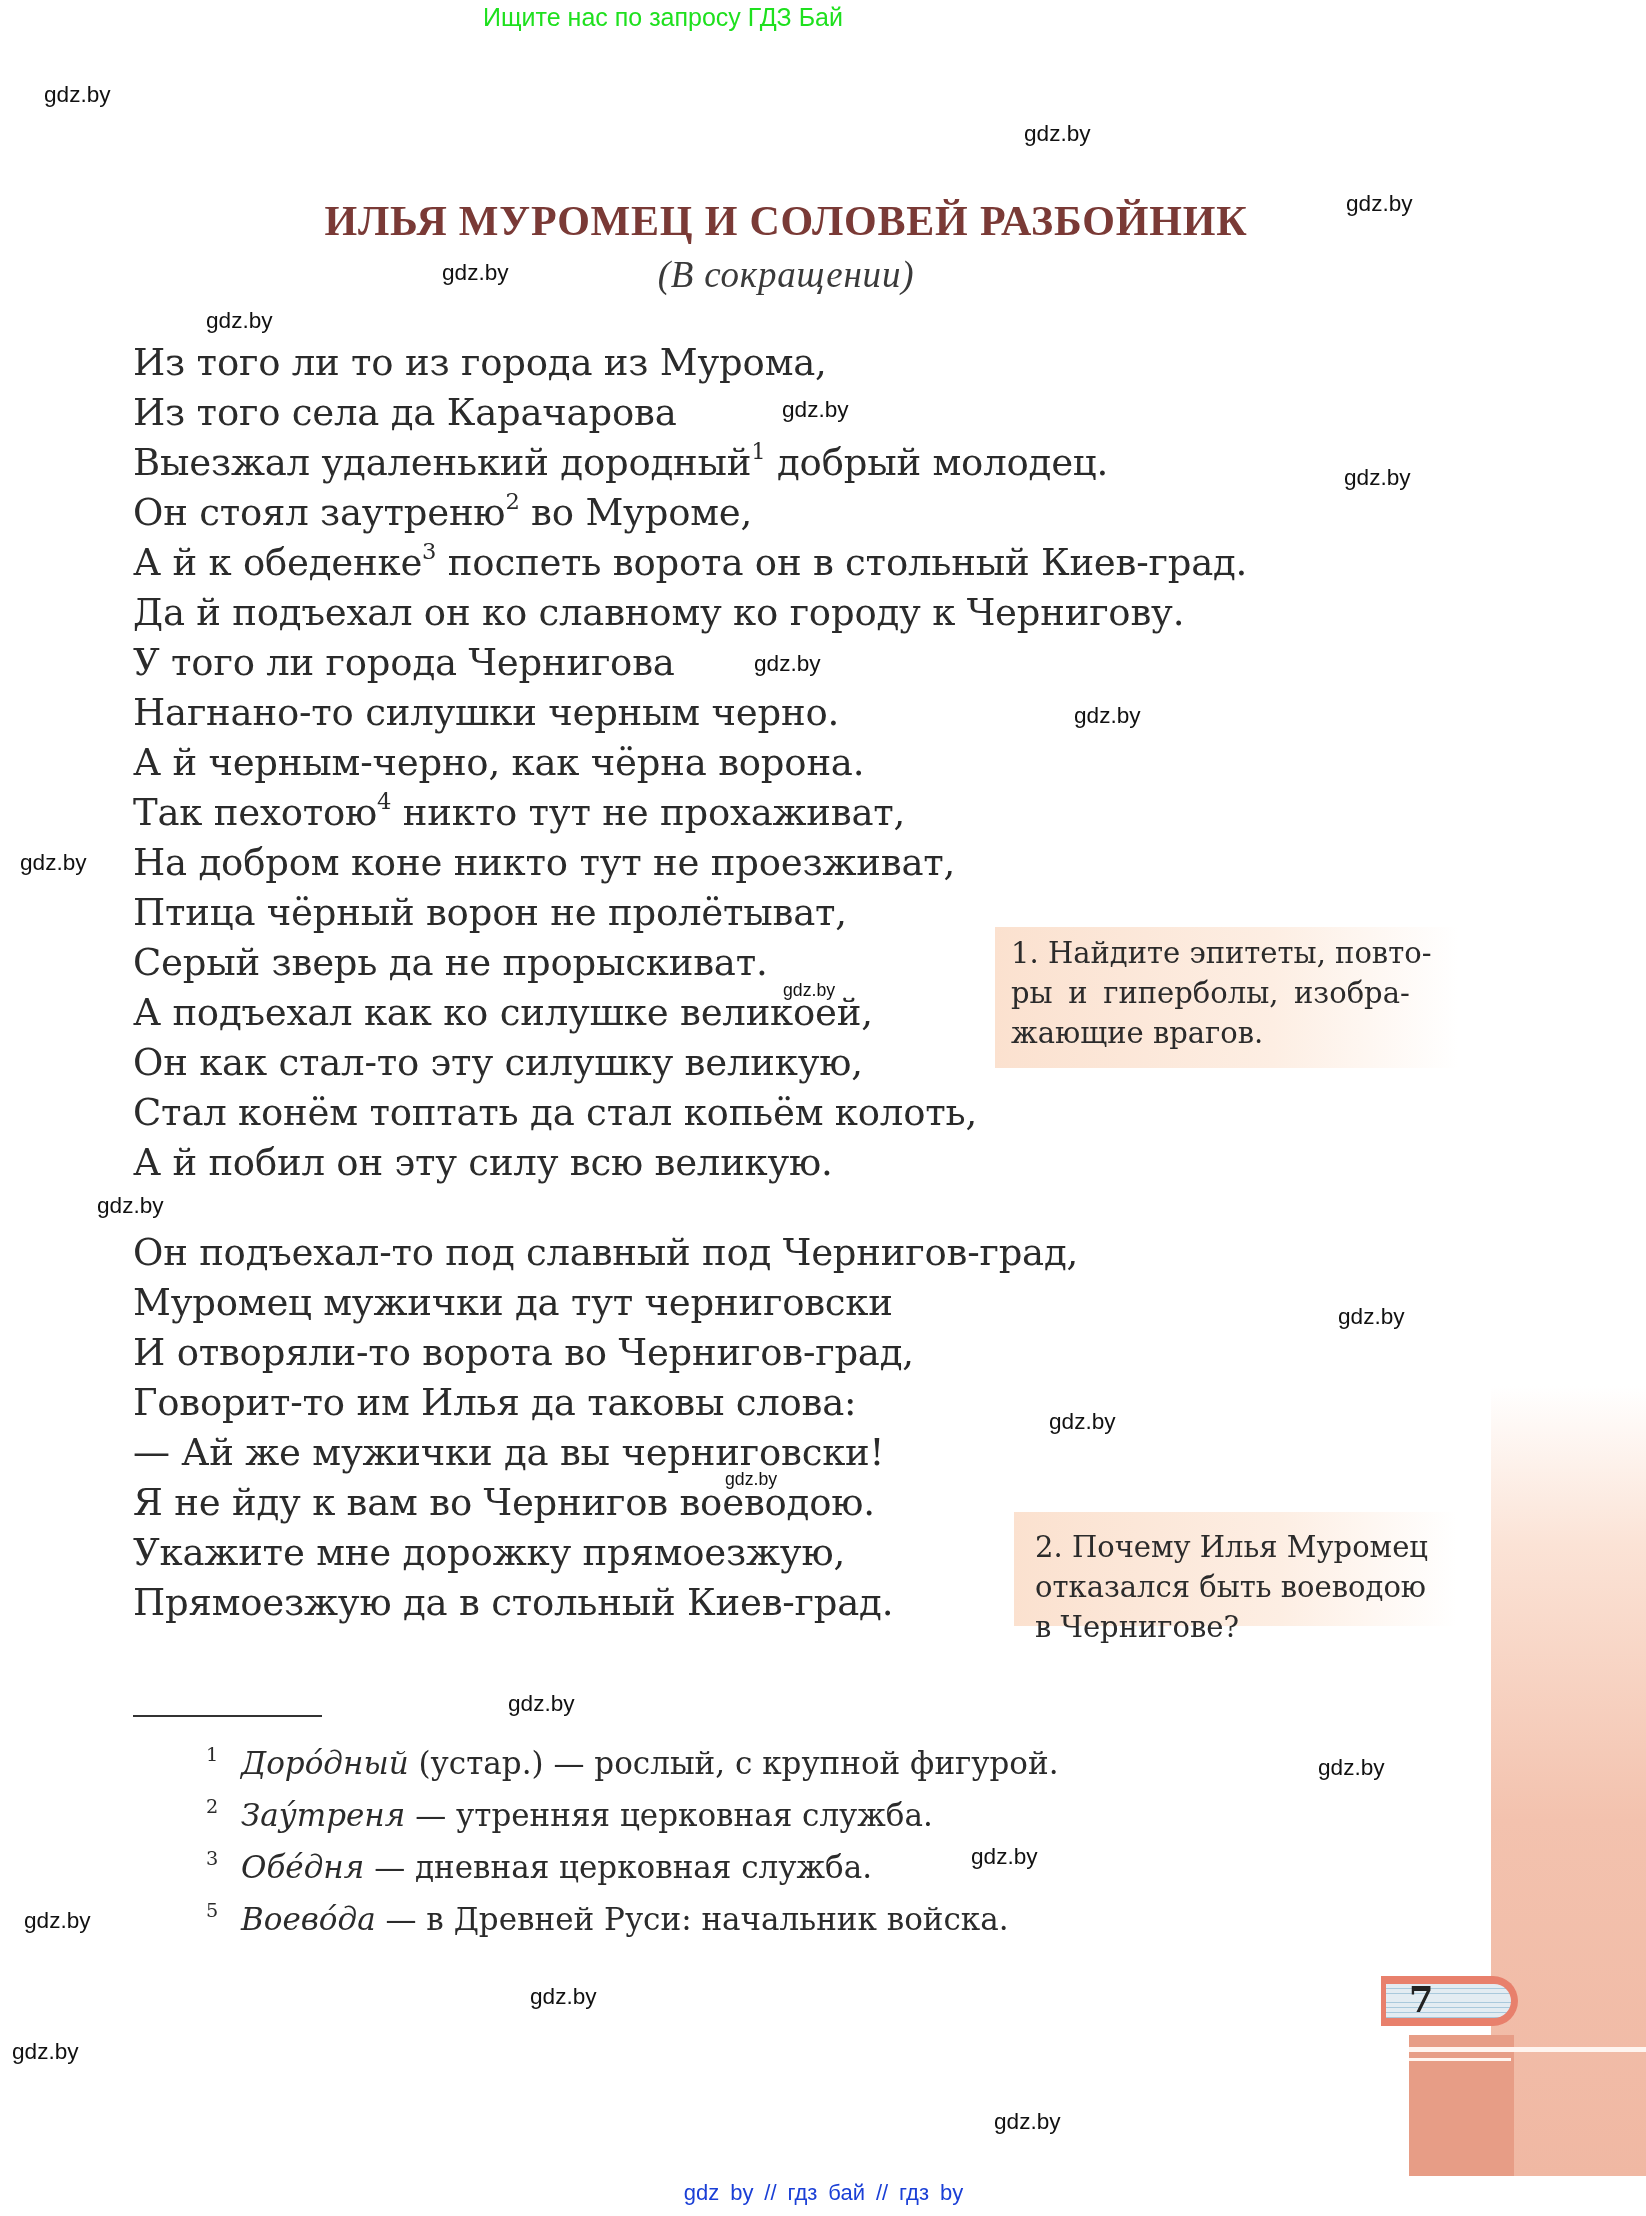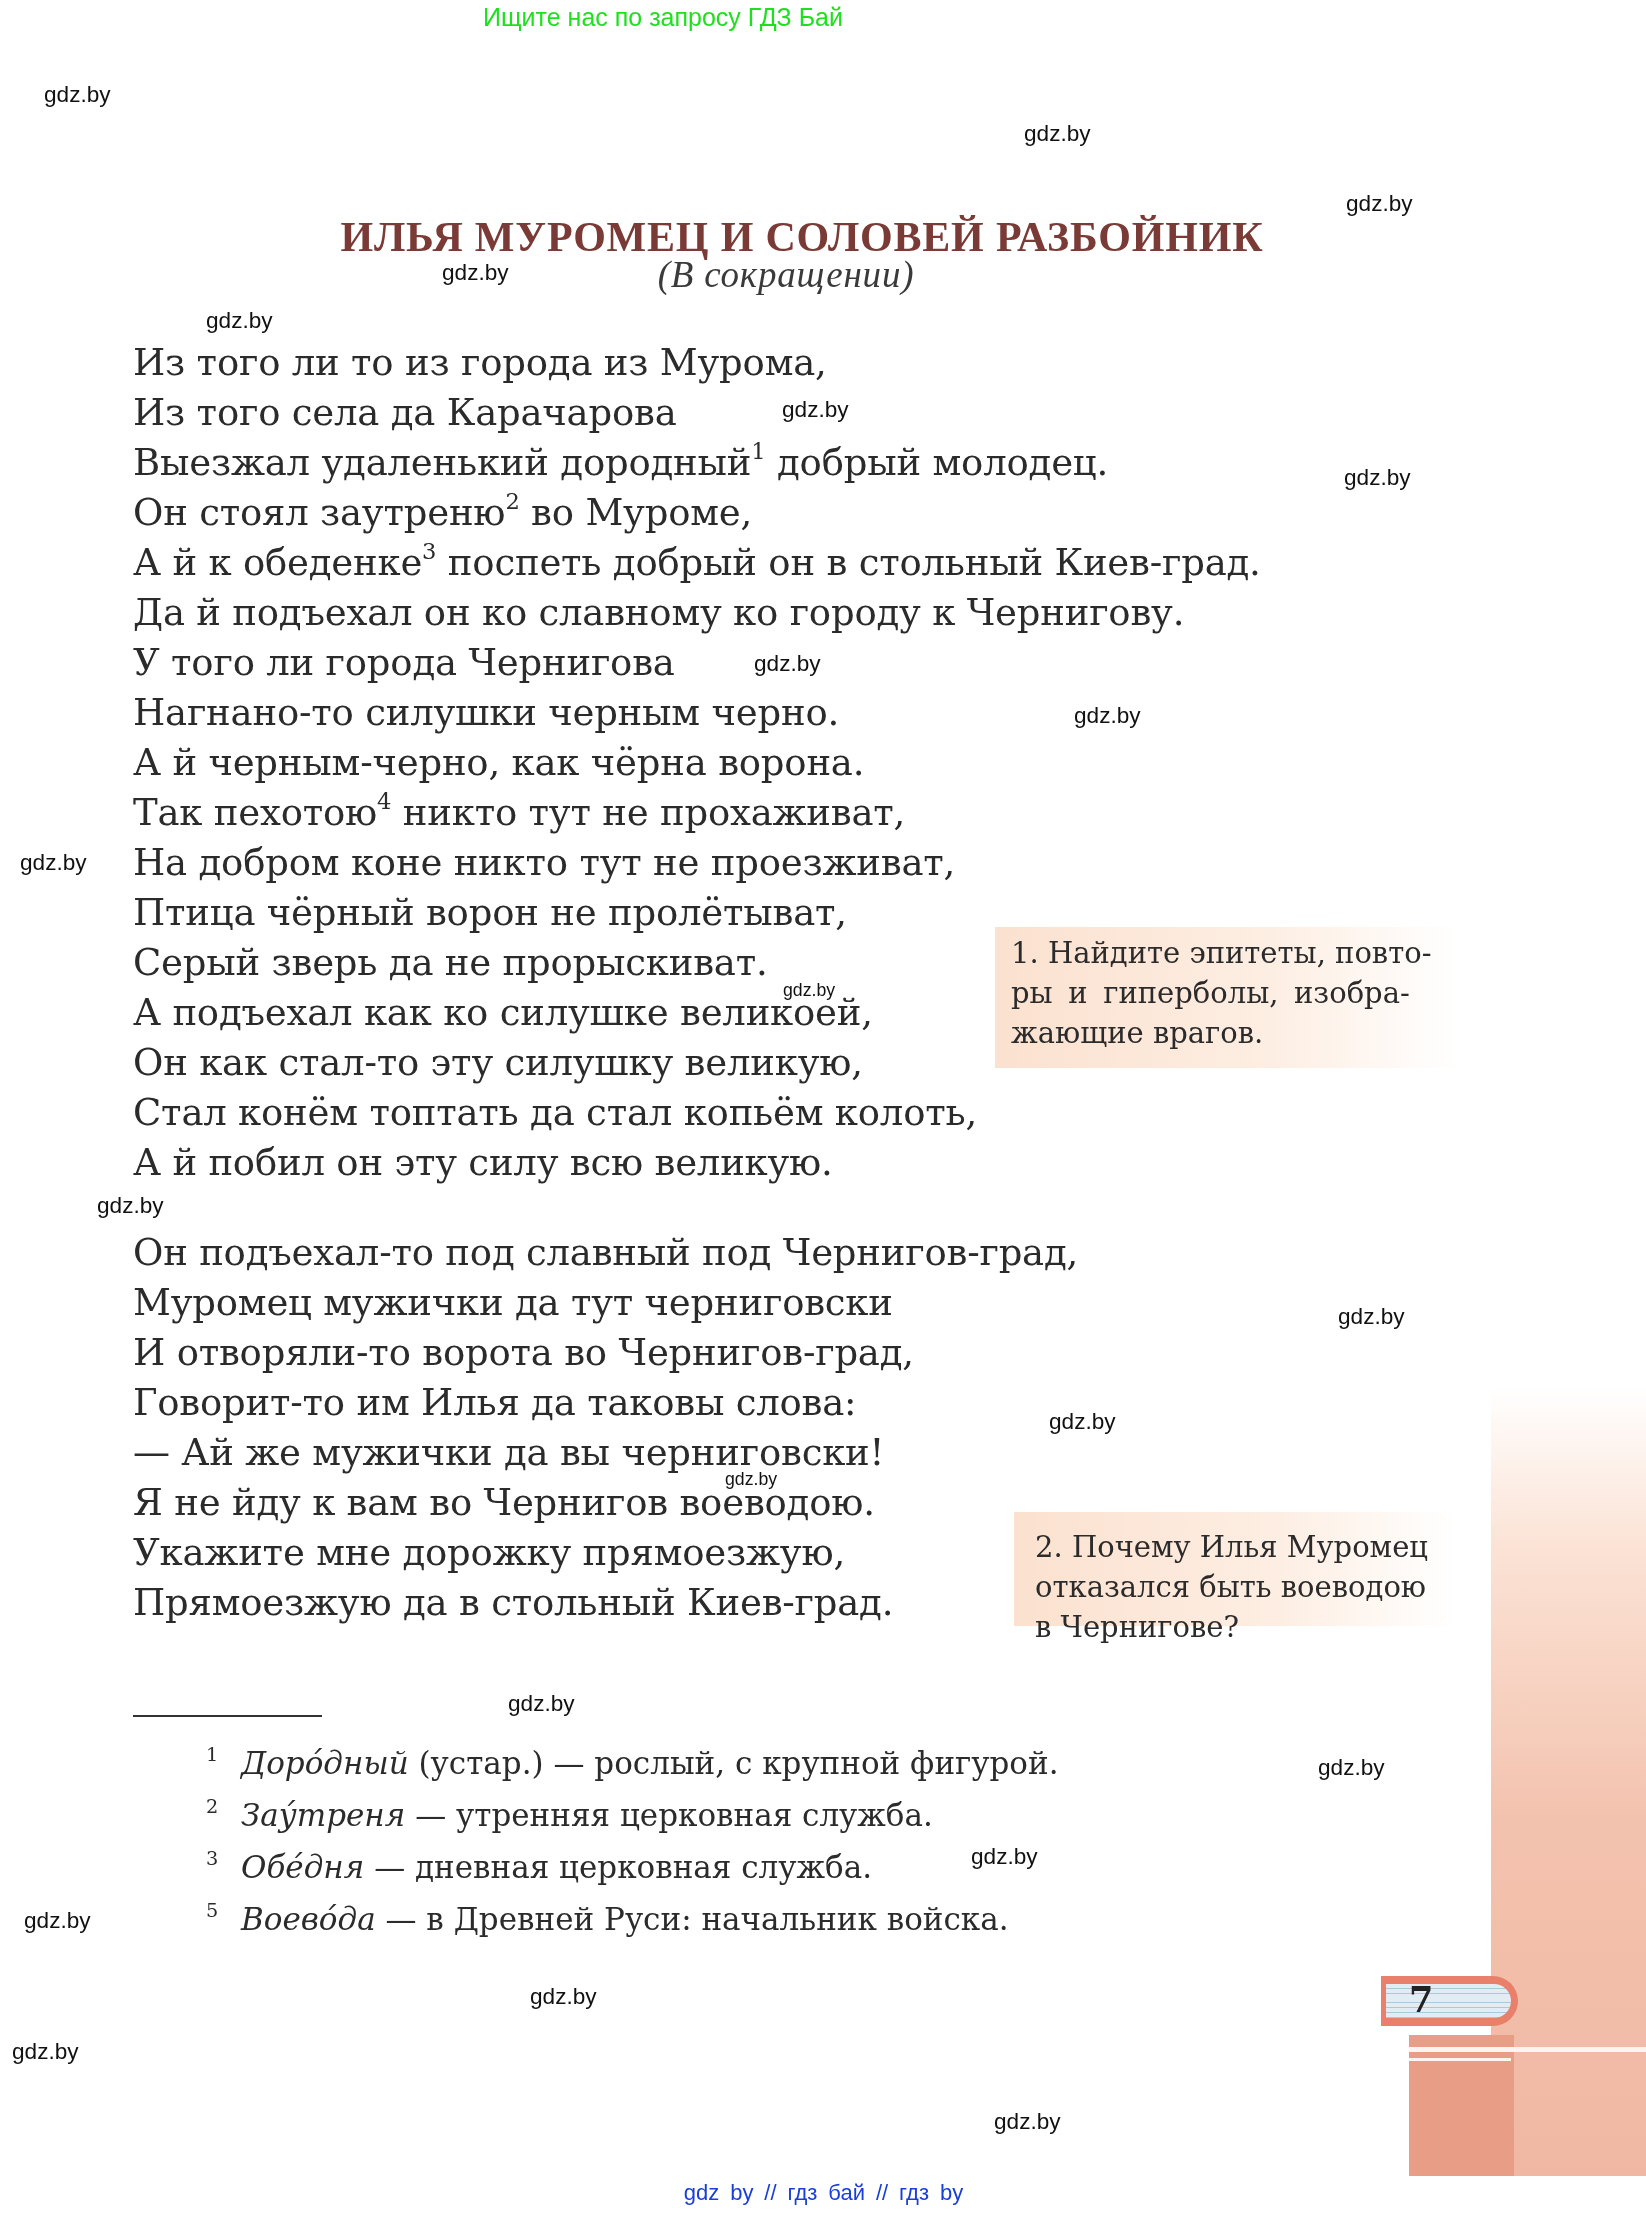--- a/index.html
+++ b/index.html
@@ -98,29 +98,29 @@
 <div class="wm" style="left:1318px;top:1755px">gdz.by</div>
 <div class="wm" style="left:971px;top:1844px">gdz.by</div>
 <div class="wm" style="left:24px;top:1908px">gdz.by</div>
 <div class="wm" style="left:1523px;top:1942px">gdz.by</div>
 <div class="wm" style="left:530px;top:1984px">gdz.by</div>
 <div class="wm" style="left:12px;top:2039px">gdz.by</div>
 <div class="wm" style="left:994px;top:2109px">gdz.by</div>
 
 <div class="side-band"></div>
 
-<h1 class="title" style="margin:16px">ИЛЬЯ МУРОМЕЦ И СОЛОВЕЙ РАЗБОЙНИК</h1>
+<h1 class="title" style="margin:0">ИЛЬЯ МУРОМЕЦ И СОЛОВЕЙ РАЗБОЙНИК</h1>
 <div class="subtitle">(В сокращении)</div>
 
 <div class="stanza" style="top:338px">
   <div class="verse"><span>Из того ли то из города из Мурома,</span></div>
   <div class="verse"><span>Из того села да Карачарова</span></div>
   <div class="verse"><span>Выезжал удаленький дородный</span><sup>1</sup><span> добрый молодец.</span></div>
   <div class="verse"><span>Он стоял заутреню</span><sup>2</sup><span> во Муроме,</span></div>
-  <div class="verse"><span>А й к обеденке</span><sup>3</sup><span> поспеть добрый он в стольный Киев-град.</span></div>
+  <div class="verse"><span>А й к обеденке</span><sup>3</sup><span> поспеть ворота он в стольный Киев-град.</span></div>
   <div class="verse"><span>Да й подъехал он ко славному ко городу к Чернигову.</span></div>
   <div class="verse"><span>У того ли города Чернигова</span></div>
   <div class="verse"><span>Нагнано-то силушки черным черно.</span></div>
   <div class="verse"><span>А й черным-черно, как чёрна ворона.</span></div>
   <div class="verse"><span>Так пехотою</span><sup>4</sup><span> никто тут не прохаживат,</span></div>
   <div class="verse"><span>На добром коне никто тут не проезживат,</span></div>
   <div class="verse"><span>Птица чёрный ворон не пролётыват,</span></div>
   <div class="verse"><span>Серый зверь да не прорыскиват.</span></div>
   <div class="verse"><span>А подъехал как ко силушке великоей,</span></div>
   <div class="verse"><span>Он как стал-то эту силушку великую,</span></div>

